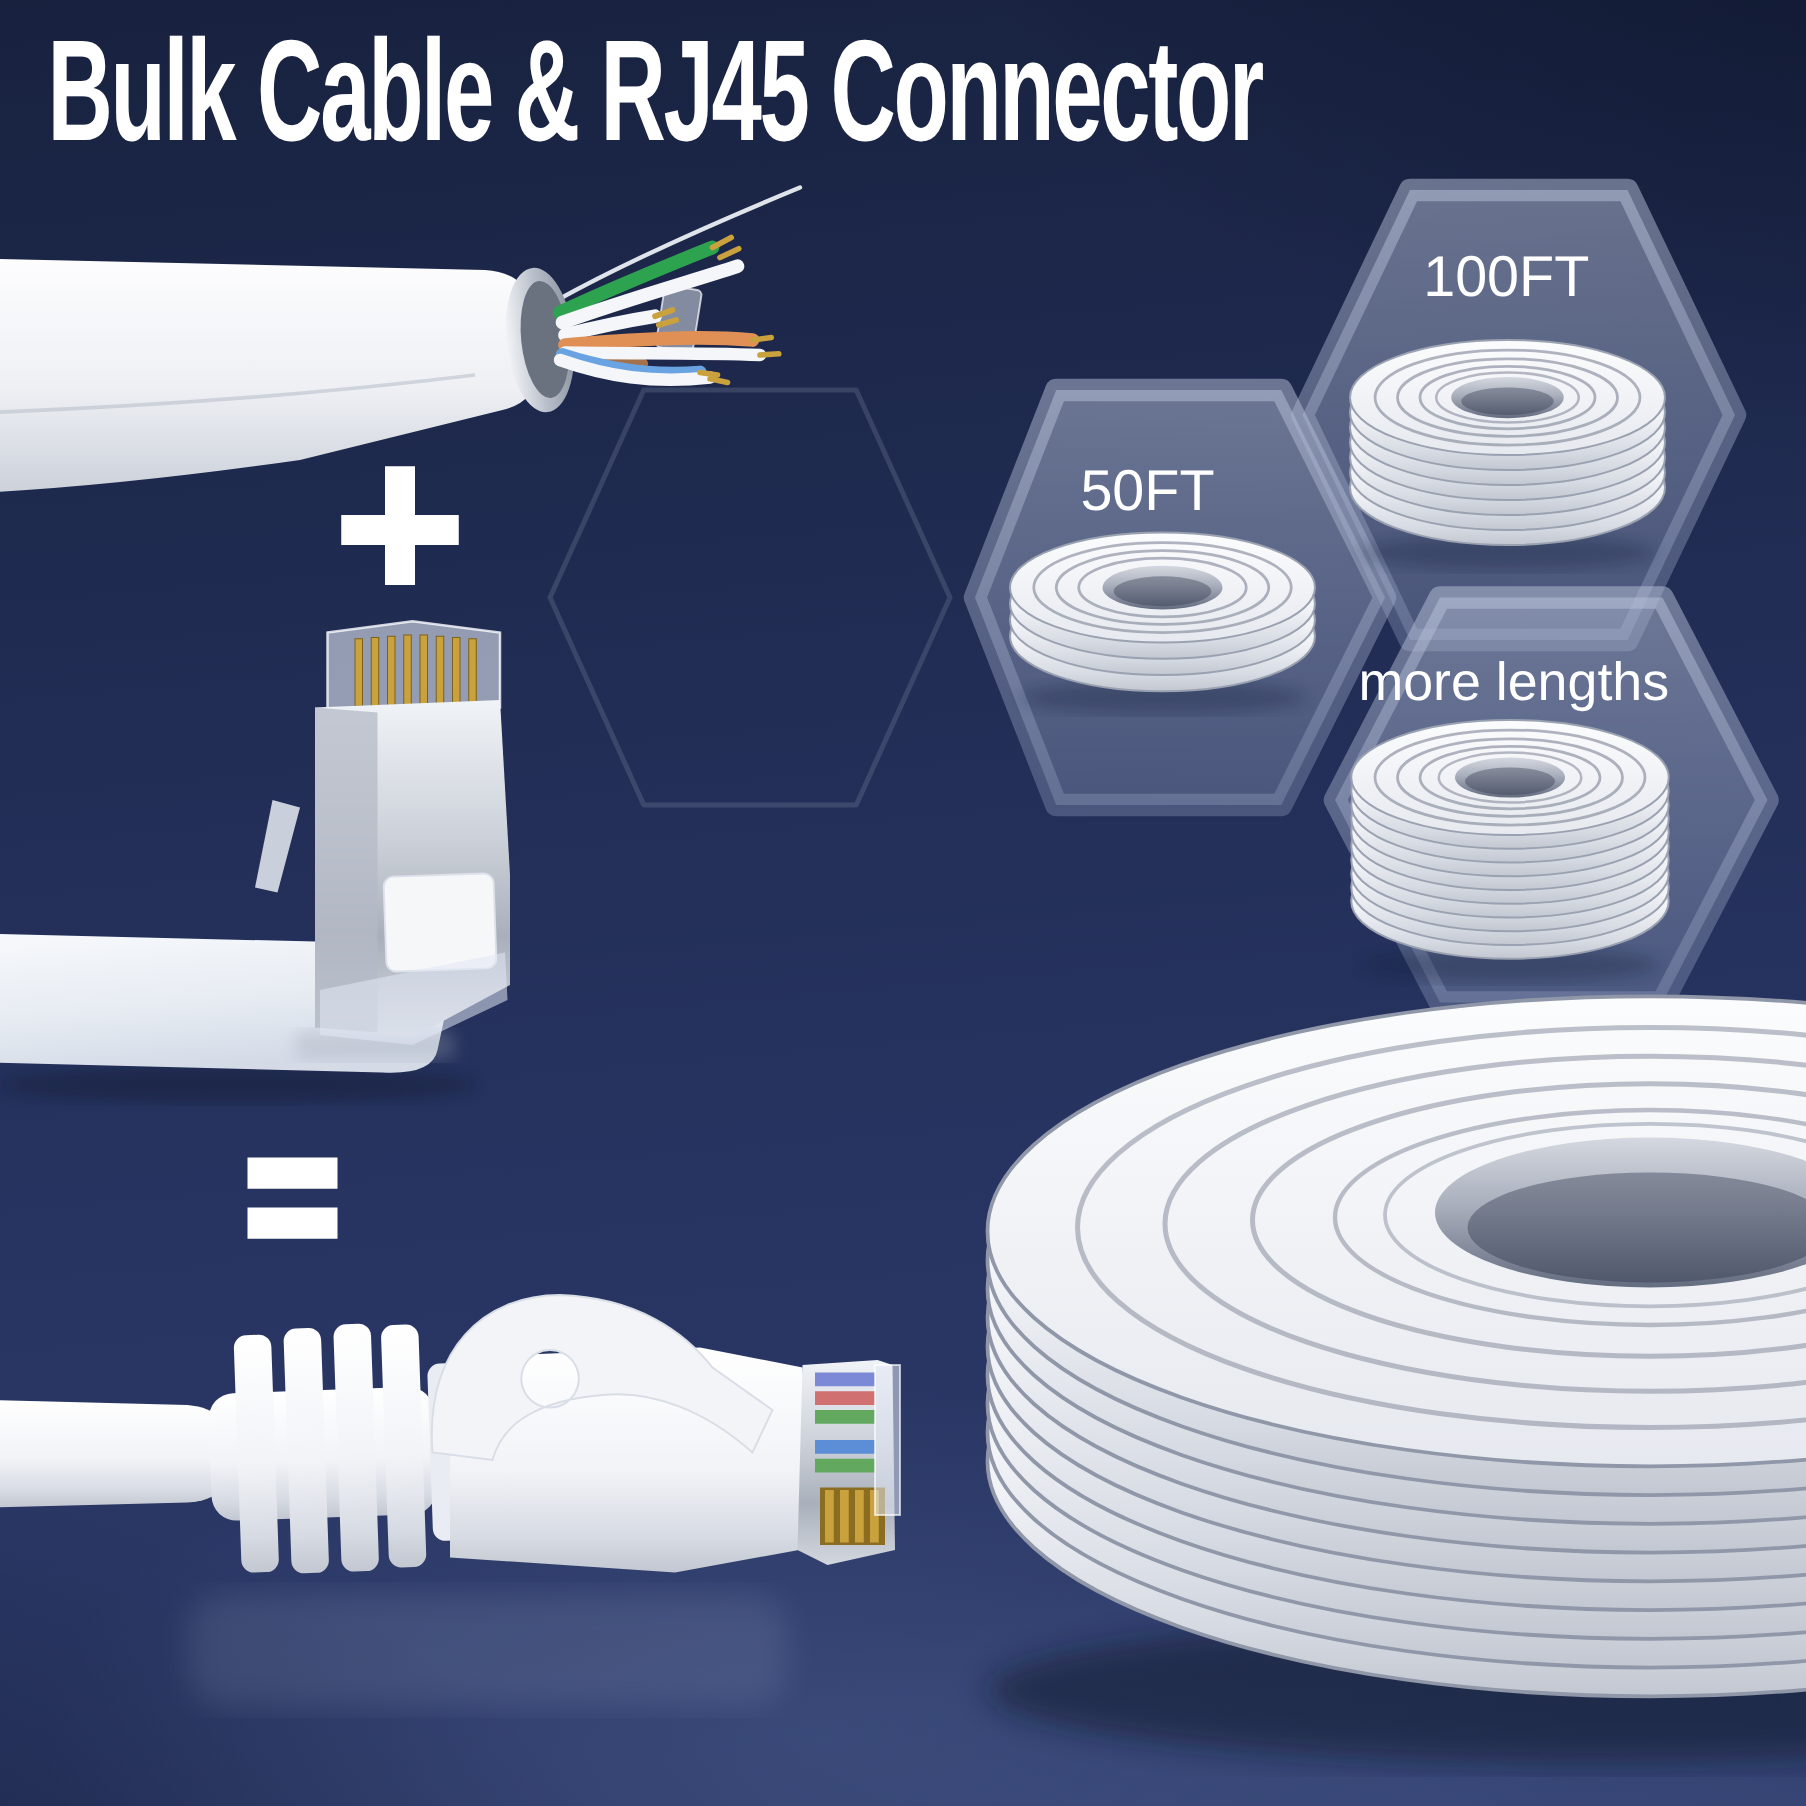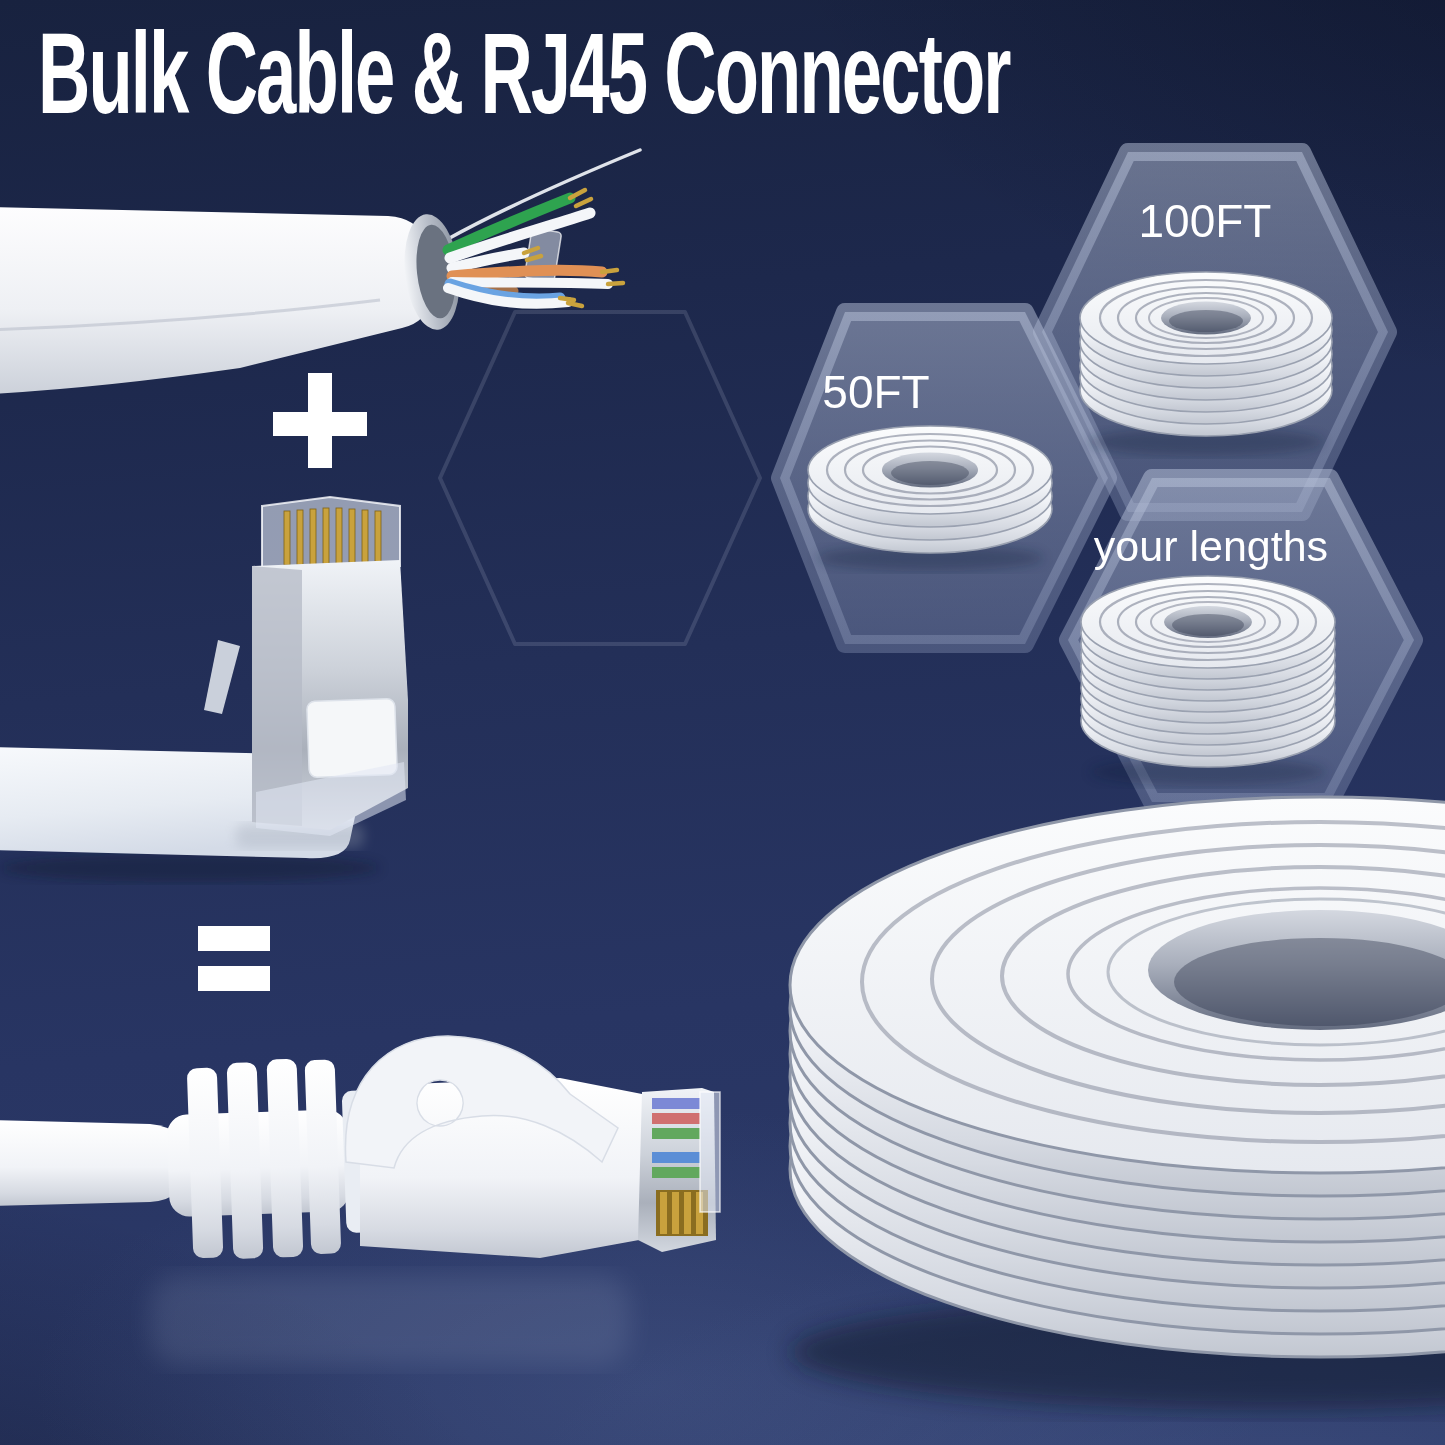--- a/index.html
+++ b/index.html
@@ -15,21 +15,21 @@
   }
   .artwork{position:absolute;left:0;top:0;}
   .txt{position:absolute;color:#fff;white-space:nowrap;}
   .title{
     left:38px;top:16px;font-size:115px;font-weight:700;line-height:1.0;
     letter-spacing:-3px;transform:scaleX(.63);transform-origin:left top;
   }
   .subtitle{left:42px;top:126px;font-size:39px;font-weight:400;letter-spacing:.5px;}
   .hexlabel{font-size:46px;font-weight:400;transform:translateX(-50%);margin-top:22px;}
   .lbl-100{left:1205px;top:172px;}
-  .lbl-50{left:876px;top:343px;}
+  .lbl-50{left:918px;top:343px;}
   .lbl-more{left:1211px;top:500px;font-size:43px;}
 </style>
 </head>
 <body>
 
 <div class="stage">
 
   <svg class="artwork" width="1445" height="1445" viewBox="0 0 1445 1445">
     <defs>
       <linearGradient id="hexG" x1="0" y1="0" x2="0" y2="1">
@@ -273,14 +273,14 @@
         <rect x="684" y="1192" width="7" height="42"></rect>
           <rect x="696" y="1192" width="7" height="42"></rect>
       </g>
       <rect x="700" y="1092" width="20" height="120" fill="#e1e8f4" fill-opacity=".55" stroke="#ffffff" stroke-opacity=".7" stroke-width="1.5"></rect>
     </g>
   </svg>
 
   <div class="txt title">Bulk Cable &amp; RJ45 Connector</div>
   <div class="txt hexlabel lbl-100">100FT</div>
   <div class="txt hexlabel lbl-50">50FT</div>
-  <div class="txt hexlabel lbl-more">your lengths</div>
+  <div class="txt hexlabel lbl-more">more lengths</div>
 </div>
 
 </body></html>

